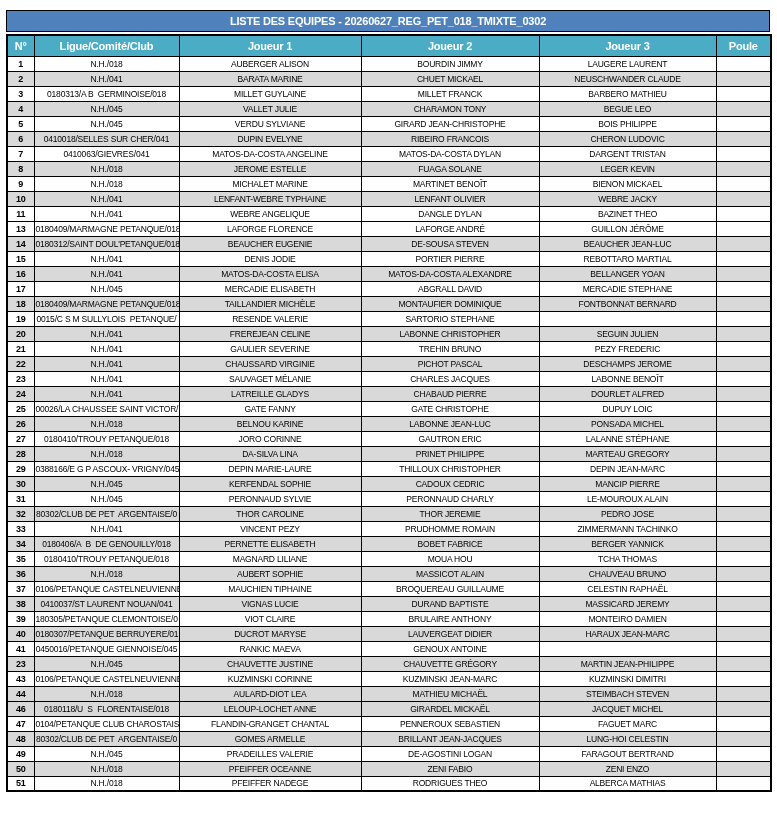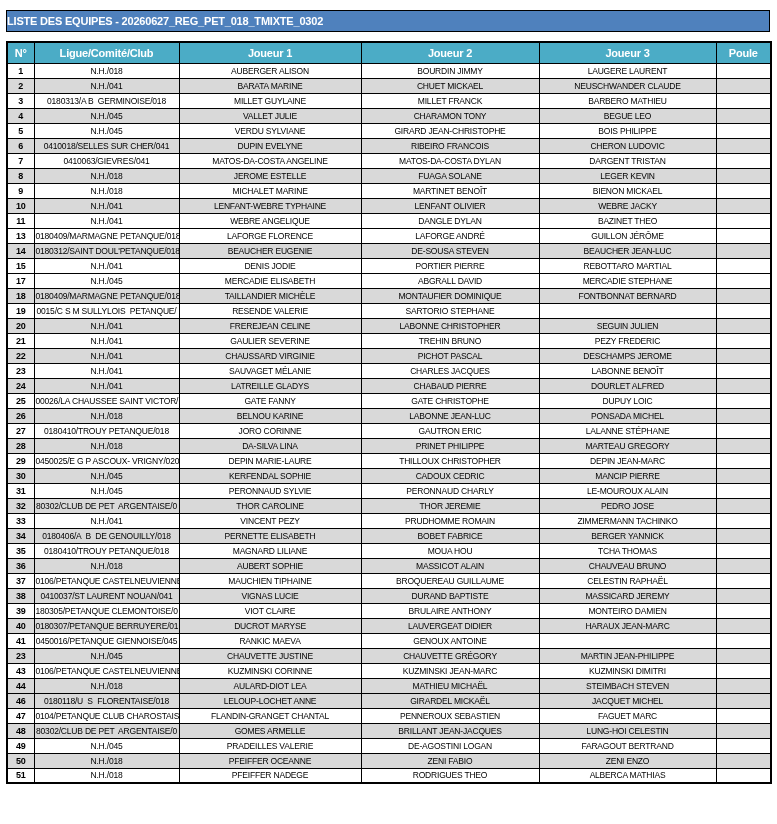--- a/index.html
+++ b/index.html
@@ -5,22 +5,22 @@
   html,body{margin:0;padding:0;background:#fff;}
   body{
     width:777px;height:824px;overflow:hidden;
     font-family:"Liberation Sans",sans-serif;
     -webkit-font-smoothing:antialiased;
   }
   .sheet{position:relative;width:764px;margin:10px 0 0 6px;}
   .title-bar{
     box-sizing:border-box;width:100%;height:22px;line-height:20px;
     background:var(--title-bg);border:1px solid #000;
-    color:#fff;font-weight:bold;font-size:11px;text-align:left;
-    letter-spacing:-0.2px;margin-bottom:9px;
+    color:#fff;font-weight:bold;font-size:11px;text-align:center;
+    letter-spacing:-0.2px;margin-bottom:2px;
   }
   table{
     width:100%;border-collapse:collapse;table-layout:fixed;
     border:2px solid #000;
   }
   th,td{
     box-sizing:border-box;border:1px solid #000;
     overflow:hidden;white-space:pre;text-align:center;
     padding:0 1px;
   }
@@ -171,20 +171,28 @@
           <td></td>
         </tr>
         <tr>
           <td class="num">15</td>
           <td>N.H./041</td>
           <td>DENIS JODIE</td>
           <td>PORTIER PIERRE</td>
           <td>REBOTTARO MARTIAL</td>
           <td></td>
         </tr>
+        <tr class="alt">
+          <td class="num">16</td>
+          <td>N.H./041</td>
+          <td>MATOS-DA-COSTA ELISA</td>
+          <td>MATOS-DA-COSTA ALEXANDRE</td>
+          <td>BELLANGER YOAN</td>
+          <td></td>
+        </tr>
         <tr>
           <td class="num">17</td>
           <td>N.H./045</td>
           <td>MERCADIE ELISABETH</td>
           <td>ABGRALL DAVID</td>
           <td>MERCADIE STEPHANE</td>
           <td></td>
         </tr>
         <tr class="alt">
           <td class="num">18</td>
@@ -269,21 +277,21 @@
         <tr class="alt">
           <td class="num">28</td>
           <td>N.H./018</td>
           <td>DA-SILVA LINA</td>
           <td>PRINET PHILIPPE</td>
           <td>MARTEAU GREGORY</td>
           <td></td>
         </tr>
         <tr>
           <td class="num">29</td>
-          <td>0450025/E G P ASCOUX- VRIGNY/020</td>
+          <td>0388166/E G P ASCOUX- VRIGNY/045</td>
           <td>DEPIN MARIE-LAURE</td>
           <td>THILLOUX CHRISTOPHER</td>
           <td>DEPIN JEAN-MARC</td>
           <td></td>
         </tr>
         <tr class="alt">
           <td class="num">30</td>
           <td>N.H./045</td>
           <td>KERFENDAL SOPHIE</td>
           <td>CADOUX CEDRIC</td>

